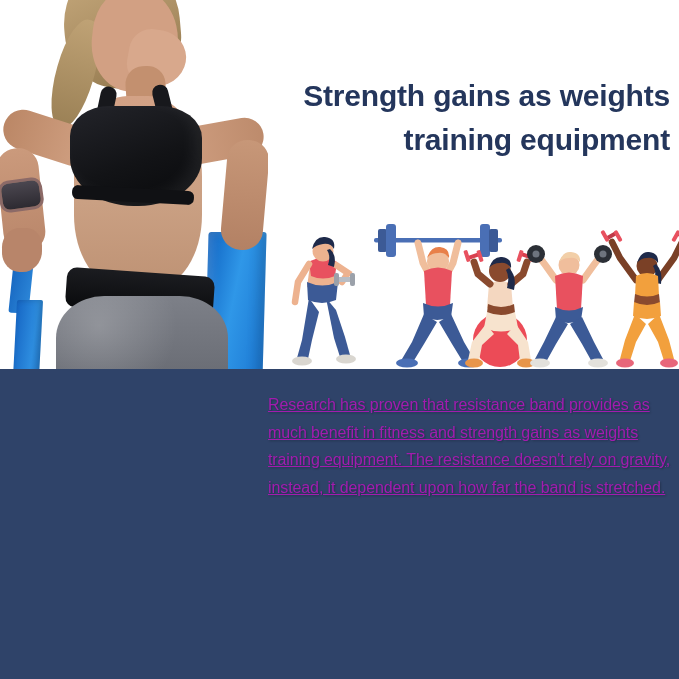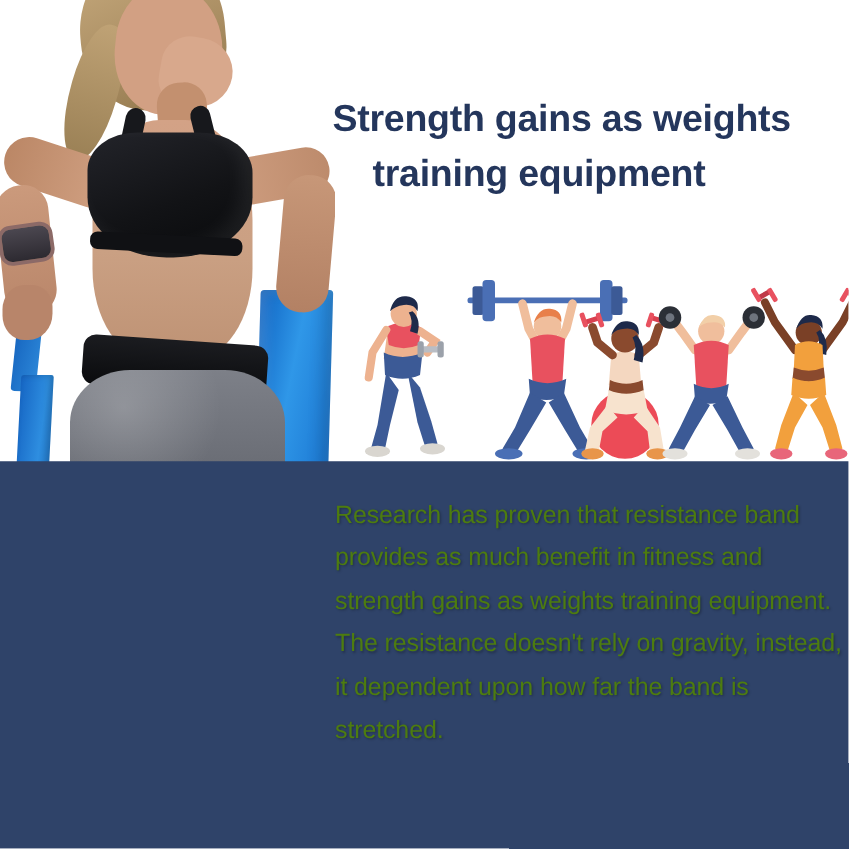--- a/index.html
+++ b/index.html
@@ -222,21 +222,21 @@
   .heading {
     position: absolute;
     left: 266px;
     top: 74px;
     width: 404px;
     color: #24365C;
     font-size: 30px;
     font-weight: bold;
     line-height: 1.48;
     letter-spacing: -0.2px;
-    text-align: left;
+    text-align: right;
   }
   .heading .line2 { display: block; margin-left: 32px; }
 
   
   .illus {
     position: absolute;
     left: 278px;
     top: 218px;
     width: 401px;
     height: 152px;
@@ -249,26 +249,27 @@
     top: 369px;
     width: 679px;
     height: 310px;
     background: #2F4369;
   }
   .body-copy {
     position: absolute;
     left: 268px;
     top: 375px;
     width: 408px;
-    color: #4d7c0f;
-    font-size: 20px;
+    color: #a21caf;
+    font-size: 16px;
     line-height: 1.72;
     font-weight: normal;
     letter-spacing: -0.1px;
     text-shadow: 1px 1px 2px rgba(0,0,0,.30);
+    text-decoration: underline;
   }
 </style>
 </head>
 <body>
 
 <div id="stage">
 
   <div class="photo-panel">
 
     <div class="band-left-top"></div>

